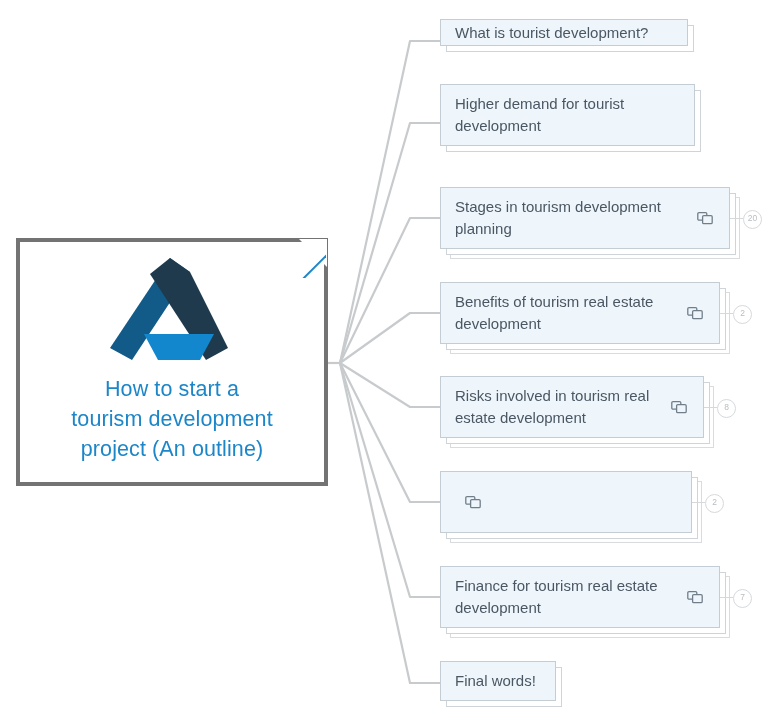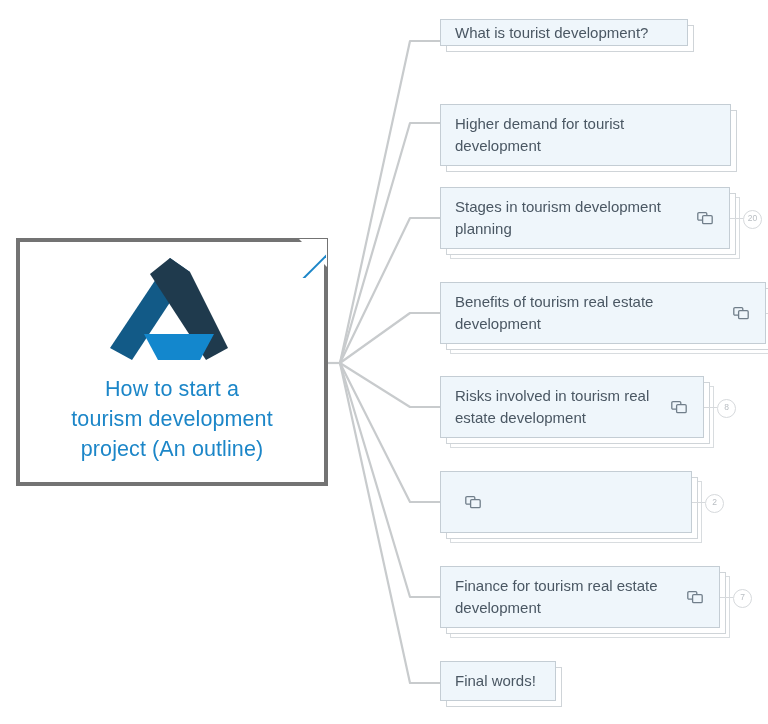--- a/index.html
+++ b/index.html
@@ -203,21 +203,21 @@
 project (An outline)</div>
   </div>
 
   <div class="topic" style="left:440px; top:19px; width:248px; height:27px;">
     <div class="stack"></div>
     <div class="card">
       <div class="label">What is tourist development?</div>
     </div>
   </div>
 
-  <div class="topic" style="left:440px; top:104px; width:255px; height:62px;padding-left:36px;">
+  <div class="topic" style="left:440px; top:84px; width:255px; height:62px;">
     <div class="stack"></div>
     <div class="card">
       <div class="label">Higher demand for tourist
 development</div>
     </div>
   </div>
 
   <div class="topic" style="left:440px; top:187px; width:290px; height:62px;">
     <div class="stack s2"></div>
     <div class="stack"></div>
@@ -226,21 +226,21 @@
 planning</div>
       <svg class="copy-icon" viewBox="0 0 16 16" aria-hidden="true">
         <rect x="0.8" y="2.6" width="9" height="7.6" rx="1.2" fill="none" stroke="#5b6a77" stroke-width="1.3"></rect>
         <rect x="5.6" y="5.6" width="9.6" height="8" rx="1.2" fill="#eff6fb" stroke="#5b6a77" stroke-width="1.3"></rect>
       </svg>
     </div>
     <div class="badge-stem" style="left:100%; width:13px;"></div>
     <div class="badge" style="left:calc(100% + 13px);">20</div>
   </div>
 
-  <div class="topic" style="left:440px; top:282px; width:280px; height:62px;padding-left:46px;">
+  <div class="topic" style="left:440px; top:282px; width:280px; height:62px;">
     <div class="stack s2"></div>
     <div class="stack"></div>
     <div class="card">
       <div class="label">Benefits of tourism real estate
 development</div>
       <svg class="copy-icon" viewBox="0 0 16 16" aria-hidden="true">
         <rect x="0.8" y="2.6" width="9" height="7.6" rx="1.2" fill="none" stroke="#5b6a77" stroke-width="1.3"></rect>
         <rect x="5.6" y="5.6" width="9.6" height="8" rx="1.2" fill="#eff6fb" stroke="#5b6a77" stroke-width="1.3"></rect>
       </svg>
     </div>

